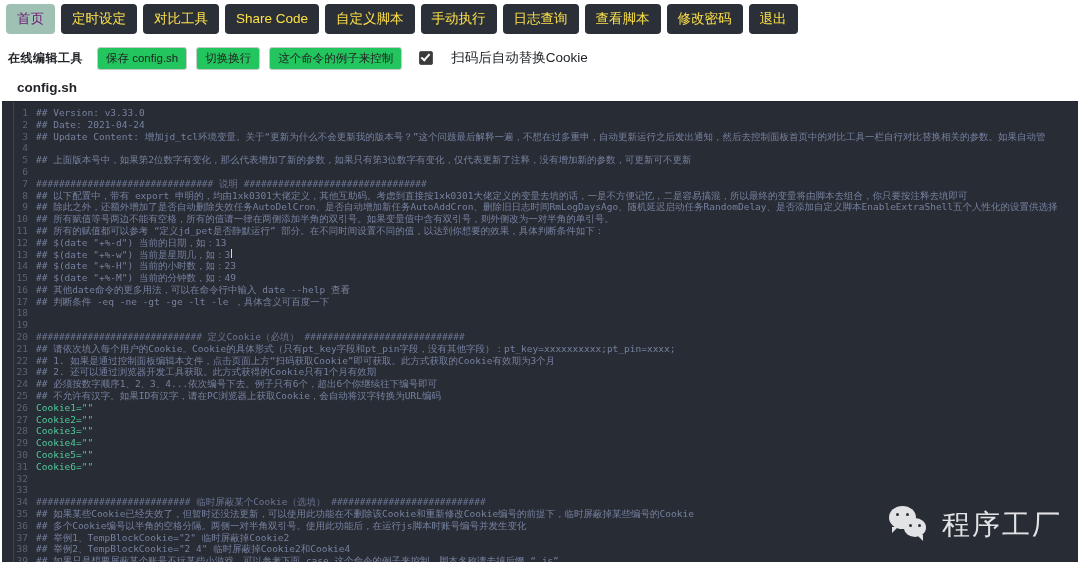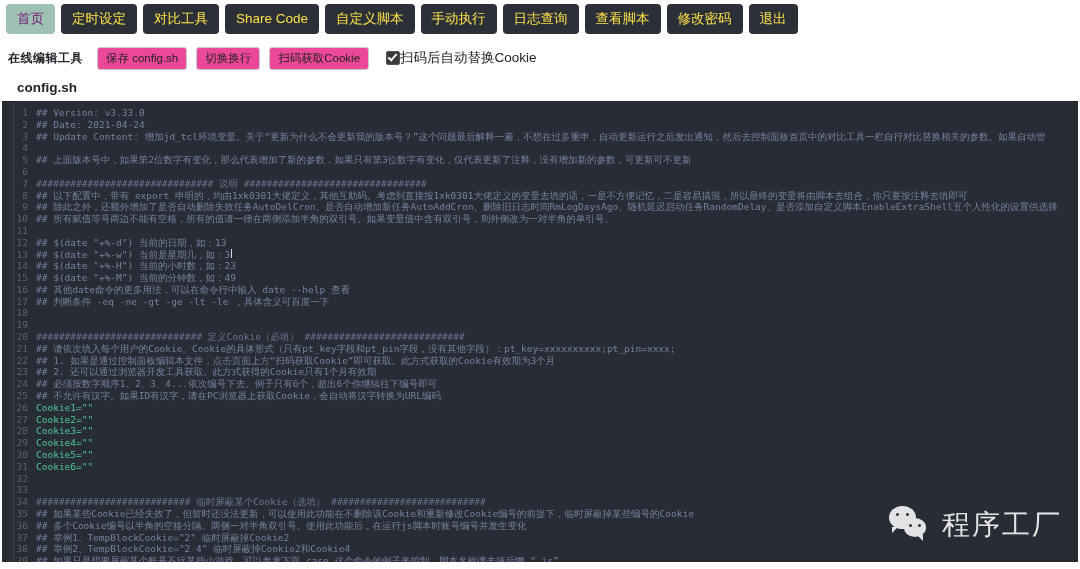--- a/index.html
+++ b/index.html
@@ -24,26 +24,26 @@
   
   .title-row{
     display:flex;align-items:center;gap:9px;
     padding:9px 8px 4px 8px;
   }
   .page-title{
     font-size:12px;font-weight:bold;color:#212529;letter-spacing:.5px;
     margin-right:5px;white-space:nowrap;
   }
   .tool-btn{
-    background:#ec4899;border:1px solid #c9c9c9;border-radius:3px;
+    background:#22c55e;border:1px solid #c9c9c9;border-radius:3px;
     font-family:"Liberation Sans","DejaVu Sans",sans-serif;
     font-size:11.5px;color:#222;padding:3px 8px;cursor:pointer;
     white-space:nowrap;line-height:1.3;text-align:center;
   }
-  .chk-wrap{display:flex;align-items:center;gap:0;margin-left:8px;}
+  .chk-wrap{display:flex;align-items:center;gap:18px;margin-left:8px;}
   .chk{
     width:12px;height:12px;border:1px solid #555;background:#3a3a3a;
     border-radius:2px;position:relative;flex:none;cursor:pointer;
   }
   .chk::after{
     content:"";position:absolute;left:3px;top:0px;width:3px;height:7px;
     border:solid #fff;border-width:0 2px 2px 0;transform:rotate(42deg);
   }
   .chk-label{font-size:13.5px;color:#212529;white-space:nowrap;}
   
@@ -120,21 +120,21 @@
     <button class="nav-btn">日志查询</button>
     <button class="nav-btn">查看脚本</button>
     <button class="nav-btn">修改密码</button>
     <button class="nav-btn">退出</button>
   </div>
 
 <div class="title-row">
   <div class="page-title">在线编辑工具</div>
   <button class="tool-btn">保存 config.sh</button>
   <button class="tool-btn">切换换行</button>
-  <button class="tool-btn">扫码获取Cookie</button>
+  <button class="tool-btn">这个命令的例子来控制</button>
   <div class="chk-wrap">
     <span class="chk"></span>
     <span class="chk-label">扫码后自动替换Cookie</span>
   </div>
 </div>
 
 <div class="file-name">config.sh</div>
 
 <div class="editor">
   <div class="gutterline"></div>
@@ -174,20 +174,21 @@
       <div class="ln-row">
         <span class="ln">9</span>
         <span class="ltxt comment">## 除此之外，还额外增加了是否自动删除失效任务AutoDelCron、是否自动增加新任务AutoAddCron、删除旧日志时间RmLogDaysAgo、随机延迟启动任务RandomDelay、是否添加自定义脚本EnableExtraShell五个人性化的设置供选择</span>
       </div>
       <div class="ln-row">
         <span class="ln">10</span>
         <span class="ltxt comment">## 所有赋值等号两边不能有空格，所有的值请一律在两侧添加半角的双引号。如果变量值中含有双引号，则外侧改为一对半角的单引号。</span>
       </div>
       <div class="ln-row">
         <span class="ln">11</span>
+        <span class="ltxt comment">## 所有的赋值都可以参考 “定义jd_pet是否静默运行” 部分。在不同时间设置不同的值，以达到你想要的效果，具体判断条件如下：</span>
       </div>
       <div class="ln-row">
         <span class="ln">12</span>
         <span class="ltxt comment">## $(date "+%-d") 当前的日期，如：13</span>
       </div>
       <div class="ln-row">
         <span class="ln">13</span>
         <span class="ltxt comment">## $(date "+%-w") 当前是星期几，如：3</span>
         <span class="caret"></span>
       </div>

